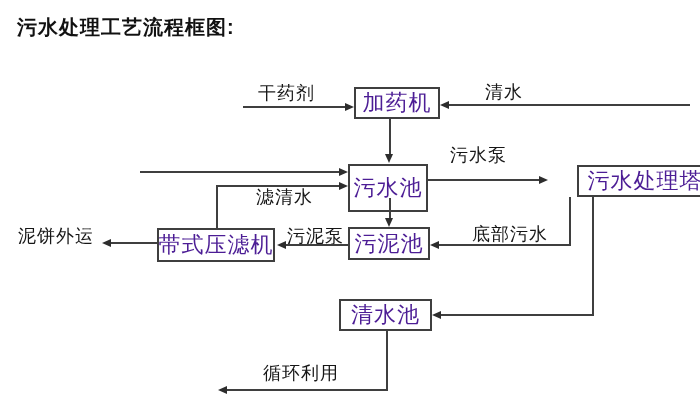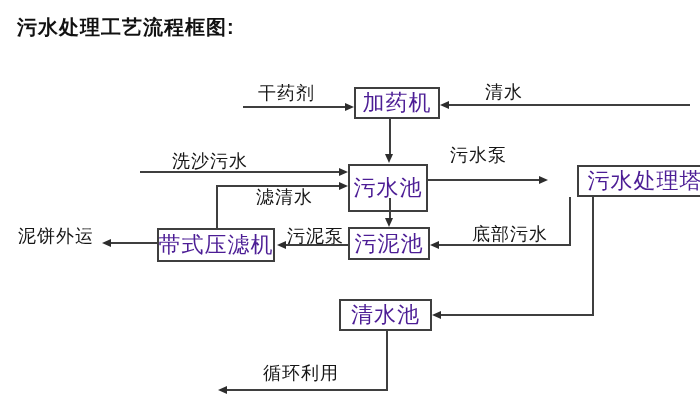--- a/index.html
+++ b/index.html
@@ -74,21 +74,20 @@
 
   <div class="box" style="left:354px;top:87px;width:86px;height:32px;">加药机</div>
   <div class="box" style="left:348px;top:164px;width:80px;height:48px;">污水池</div>
   <div class="box" style="left:577px;top:165px;width:136px;height:32px;">污水处理塔</div>
   <div class="box" style="left:348px;top:227px;width:82px;height:33px;text-align:right;">污泥池</div>
   <div class="box" style="left:157px;top:228px;width:118px;height:34px;">带式压滤机</div>
   <div class="box" style="left:339px;top:299px;width:93px;height:32px;">清水池</div>
 
   <div class="lbl" style="left:258px;top:84px;">干药剂</div>
   <div class="lbl" style="left:485px;top:83px;">清水</div>
-  <div class="lbl" style="left:172px;top:152px;">洗沙污水</div>
   <div class="lbl" style="left:450px;top:146px;">污水泵</div>
   <div class="lbl" style="left:256px;top:188px;">滤清水</div>
   <div class="lbl" style="left:18px;top:227px;">泥饼外运</div>
   <div class="lbl" style="left:287px;top:227px;">污泥泵</div>
   <div class="lbl" style="left:472px;top:225px;">底部污水</div>
   <div class="lbl" style="left:263px;top:364px;">循环利用</div>
 
   <div class="hline" style="left:243px;top:106px;width:103px;"></div>
   <div class="ah ah-right" style="left:345px;top:103px;"></div>
 

